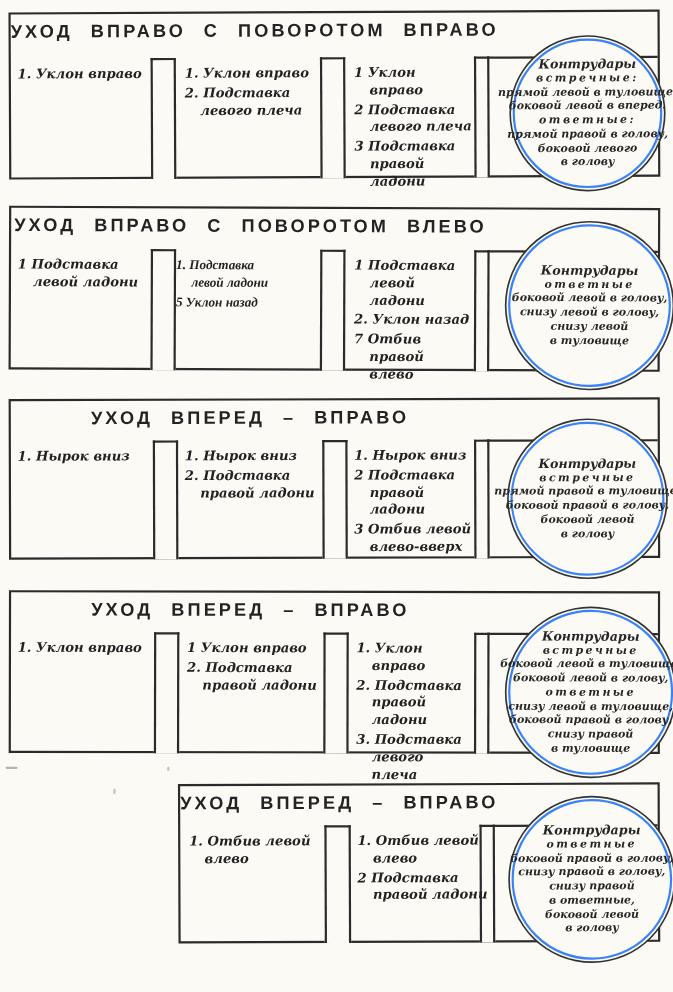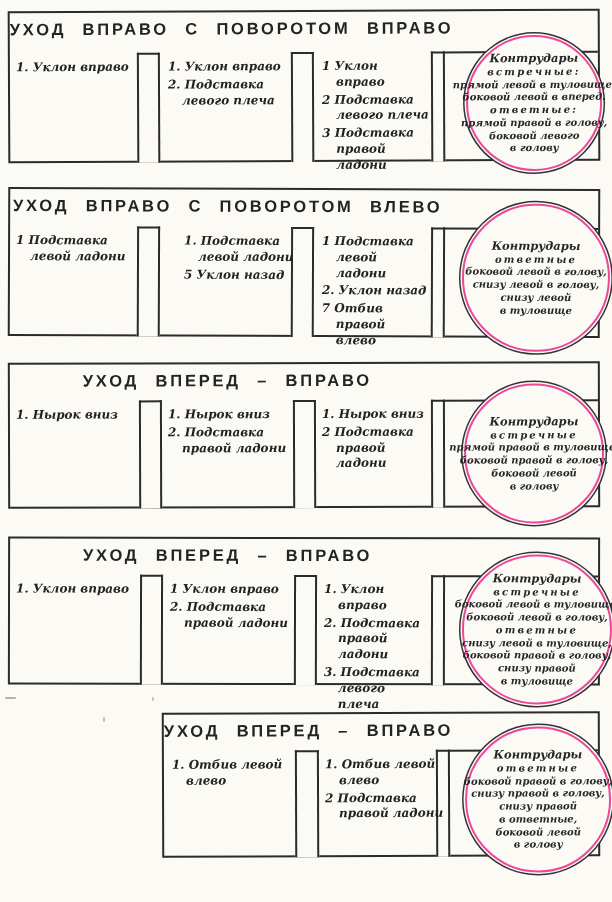--- a/index.html
+++ b/index.html
@@ -8,21 +8,21 @@
   .panel{position:absolute;border:2px solid #2b2b2b;box-sizing:border-box;}
   .title{position:absolute;top:7px;left:0;margin:0;text-align:center;
          font-family:"Liberation Sans",sans-serif;font-weight:700;font-size:16.5px;
          letter-spacing:2.8px;word-spacing:9px;color:#232323;white-space:nowrap;}
   .slot{position:absolute;bottom:-2px;background:#fbfaf5;border:2px solid #2b2b2b;
         border-bottom:none;box-sizing:border-box;}
   .rcap{position:absolute;right:0;height:0;border-top:2px solid #2b2b2b;}
   .col{position:absolute;font-size:12px;font-style:italic;font-weight:600;
        line-height:1.32;color:#222;}
   .step{white-space:pre-line;padding-left:14px;text-indent:-14px;margin-bottom:2px;}
-  .circle{position:absolute;border-radius:50%;background:#fbfaf5;border:2px solid #ec4899;
+  .circle{position:absolute;border-radius:50%;background:#fbfaf5;border:2px solid #3b82f6;
           box-shadow:0 0 0 1.5px #fbfaf5,0 0 0 3px #333;display:flex;flex-direction:column;
           justify-content:center;align-items:center;text-align:left;box-sizing:border-box;
           padding:8px 9px;}
   .circle-heading{font-size:11.5px;font-weight:700;font-style:italic;margin-bottom:1px;}
   .cline{font-size:10px;font-weight:700;font-style:italic;line-height:1.27;white-space:nowrap;}
   .cline.spaced{letter-spacing:2.2px;}
   .caption{position:absolute;left:10px;top:878px;width:598px;
            font-family:"Liberation Serif",serif;font-size:14.5px;font-weight:700;
            letter-spacing:1.1px;word-spacing:4px;color:#1f1f1f;white-space:nowrap;}
   .speck{position:absolute;background:#6f6c64;border-radius:1px;}
@@ -69,21 +69,21 @@
     <section class="panel" style="top: 188px; left: 8px; width: 592px; height: 149px; transform: rotate(0.2deg);">
       <h2 class="title" style="width: 435px;">УХОД ВПРАВО С ПОВОРОТОМ ВЛЕВО</h2>
       <div class="slot" style="left: 127px; width: 23px; top: 37px;"></div>
       <div class="slot" style="left: 281px; width: 23px; top: 37px;"></div>
       <div class="slot" style="left: 421px; width: 14px; top: 37px;"></div>
       <div class="rcap" style="left: 433px; top: 37px;"></div>
       <div class="col" style="left: 6px; width: 118px; top: 44px;">
         <div class="step">1 Подставка
 левой ладони</div>
       </div>
-      <div class="col" style="left: 174px; width: 122px; top: 44px;">
+      <div class="col" style="left: 150px; width: 122px; top: 44px; font-family: Liberation Serif, serif;">
         <div class="step">1. Подставка
 левой ладони</div>
         <div class="step">5 Уклон назад</div>
       </div>
       <div class="col" style="left: 312px; width: 108px; top: 44px;">
         <div class="step">1 Подставка
 левой ладони</div>
         <div class="step">2. Уклон назад</div>
         <div class="step">7 Отбив правой
 влево</div>
@@ -108,20 +108,22 @@
       </div>
       <div class="col" style="left: 158px; width: 122px; top: 43px;">
         <div class="step">1. Нырок вниз</div>
         <div class="step">2. Подставка
 правой ладони</div>
       </div>
       <div class="col" style="left: 312px; width: 108px; top: 43px;">
         <div class="step">1. Нырок вниз</div>
         <div class="step">2 Подставка
 правой ладони</div>
+        <div class="step">3 Отбив левой
+влево-вверх</div>
       </div>
       <div class="circle" style="left: 454px; top: 20px; width: 140px; height: 140px;">
         <div class="circle-heading">Контрудары</div>
         <div class="cline spaced">встречные</div>
         <div class="cline">прямой правой в туловище,</div>
         <div class="cline">боковой правой в голову,</div>
         <div class="cline">боковой левой</div>
         <div class="cline">в голову</div>
       </div>
     </section>

